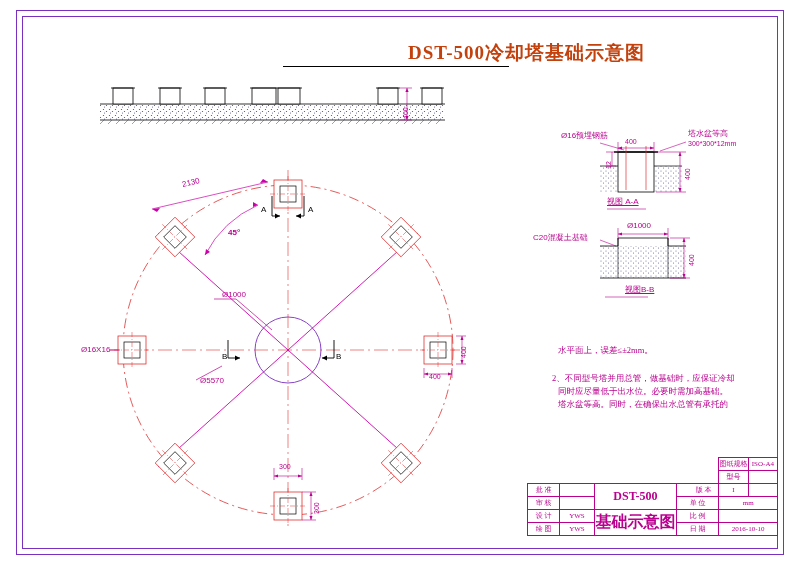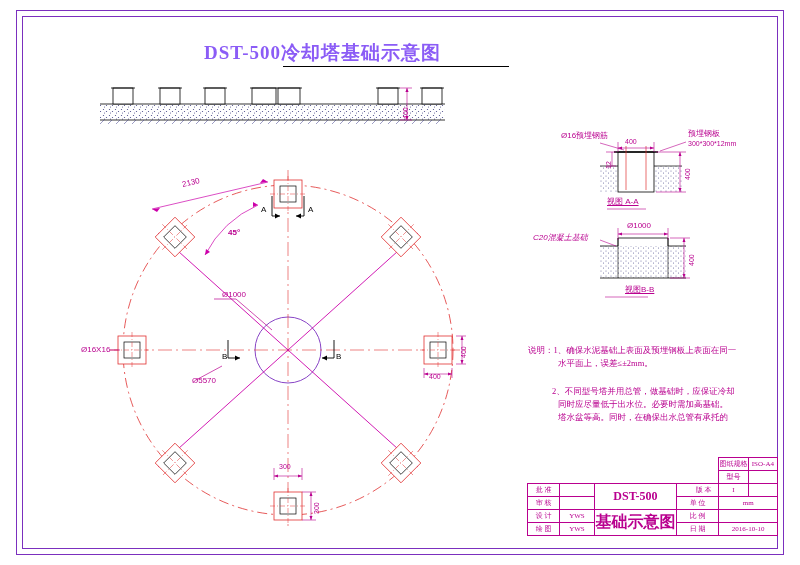--- a/index.html
+++ b/index.html
@@ -39,25 +39,25 @@
     top: 0;
     width: 800px;
     height: 565px;
     overflow: visible;
   }
   .title-text {
     position: absolute;
     left: 0;
     top: 40px;
     width: 645px;
-    text-align: center;
+    text-align: right;
     font-family: "Liberation Serif", serif;
     font-size: 19px;
     font-weight: bold;
-    color: #8b5cf6;
+    color: #c2410c;
     letter-spacing: 1px;
   }
   .title-underline {
     position: absolute;
     left: 283px;
     top: 66px;
     width: 226px;
     height: 1px;
     background: #000;
   }
@@ -421,60 +421,59 @@
       </g>
       <line x1="605" y1="297" x2="648" y2="297" stroke="#b9008f" stroke-width="0.6"></line>
     </g>
   </svg>
 
   <div class="lbl sz7" style="left:400px; top:91px;">
     <span class="vert" style="position:absolute; left:2px; top:28px;">400</span>
   </div>
 
   <div class="lbl sz8" style="left:561px; top:130px;">Ø16预埋钢筋</div>
-  <div class="lbl sz8" style="left:688px; top:128px;">预埋钢板</div>
+  <div class="lbl sz8" style="left:688px; top:128px;">塔水盆等高</div>
   <div class="lbl sz7" style="left:688px; top:140px;">300*300*12mm</div>
   <div class="lbl sz7" style="left:625px; top:138px;">400</div>
   <div class="lbl sz7" style="left:605px; top:155px; width:8px; height:14px;">
     <span class="vert" style="position:absolute; left:0px; top:14px;">12</span>
   </div>
   <div class="lbl sz7" style="left:684px; top:160px; width:8px; height:20px;">
     <span class="vert" style="position:absolute; left:0px; top:20px;">400</span>
   </div>
   <div class="lbl sz8 under" style="left:607px; top:196px;">视图 A-A</div>
 
-  <div class="lbl sz8" style="left:533px; top:232px;font-style:italic;">C20混凝土基础</div>
+  <div class="lbl sz8" style="left:533px; top:232px;">C20混凝土基础</div>
   <div class="lbl sz8" style="left:627px; top:221px;">Ø1000</div>
   <div class="lbl sz7" style="left:688px; top:246px; width:8px; height:20px;">
     <span class="vert" style="position:absolute; left:0px; top:20px;">400</span>
   </div>
   <div class="lbl sz8 under" style="left:605px; top:284px;margin-left:20px;">视图B-B</div>
 
   <div class="lbl sz8" style="left:182px; top:178px; transform:rotate(-13deg);">2130</div>
   <div class="lbl sz8" style="left:228px; top:228px;font-weight:bold;">45°</div>
   <div class="lbl sz8" style="left:222px; top:290px;">Ø1000</div>
-  <div class="lbl sz8" style="left:192px; top:376px;">Ø5570</div>
+  <div class="lbl sz8" style="left:200px; top:376px;">Ø5570</div>
   <div class="lbl sz8" style="left:81px; top:345px;">Ø16X16</div>
 
   <div class="lbl sz7" style="left:460px; top:338px; width:8px; height:20px;">
     <span class="vert" style="position:absolute; left:0px; top:20px;">400</span>
   </div>
   <div class="lbl sz7" style="left:429px; top:373px;">400</div>
   <div class="lbl sz7" style="left:279px; top:463px;">300</div>
   <div class="lbl sz7" style="left:313px; top:494px; width:8px; height:20px;">
     <span class="vert" style="position:absolute; left:0px; top:20px;">300</span>
   </div>
 
   <div class="lbl sz8 black" style="left:261px; top:205px;">A</div>
   <div class="lbl sz8 black" style="left:308px; top:205px;">A</div>
   <div class="lbl sz8 black" style="left:222px; top:352px;">B</div>
   <div class="lbl sz8 black" style="left:336px; top:352px;">B</div>
 
   <div class="notes">
-    <div>说明：1、确保水泥基础上表面及预埋钢板上表面在同一</div>
     <div style="padding-left:30px;">水平面上，误差≤±2mm。</div>
     <div style="padding-left:24px;margin-top:15px;">2、不同型号塔并用总管，做基础时，应保证冷却</div>
     <div style="padding-left:30px;">同时应尽量低于出水位。必要时需加高基础。</div>
     <div style="padding-left:30px;">塔水盆等高。同时，在确保出水总管有承托的</div>
   </div>
 
   <div class="tb">
     <table>
       <tbody>
           <tr>

